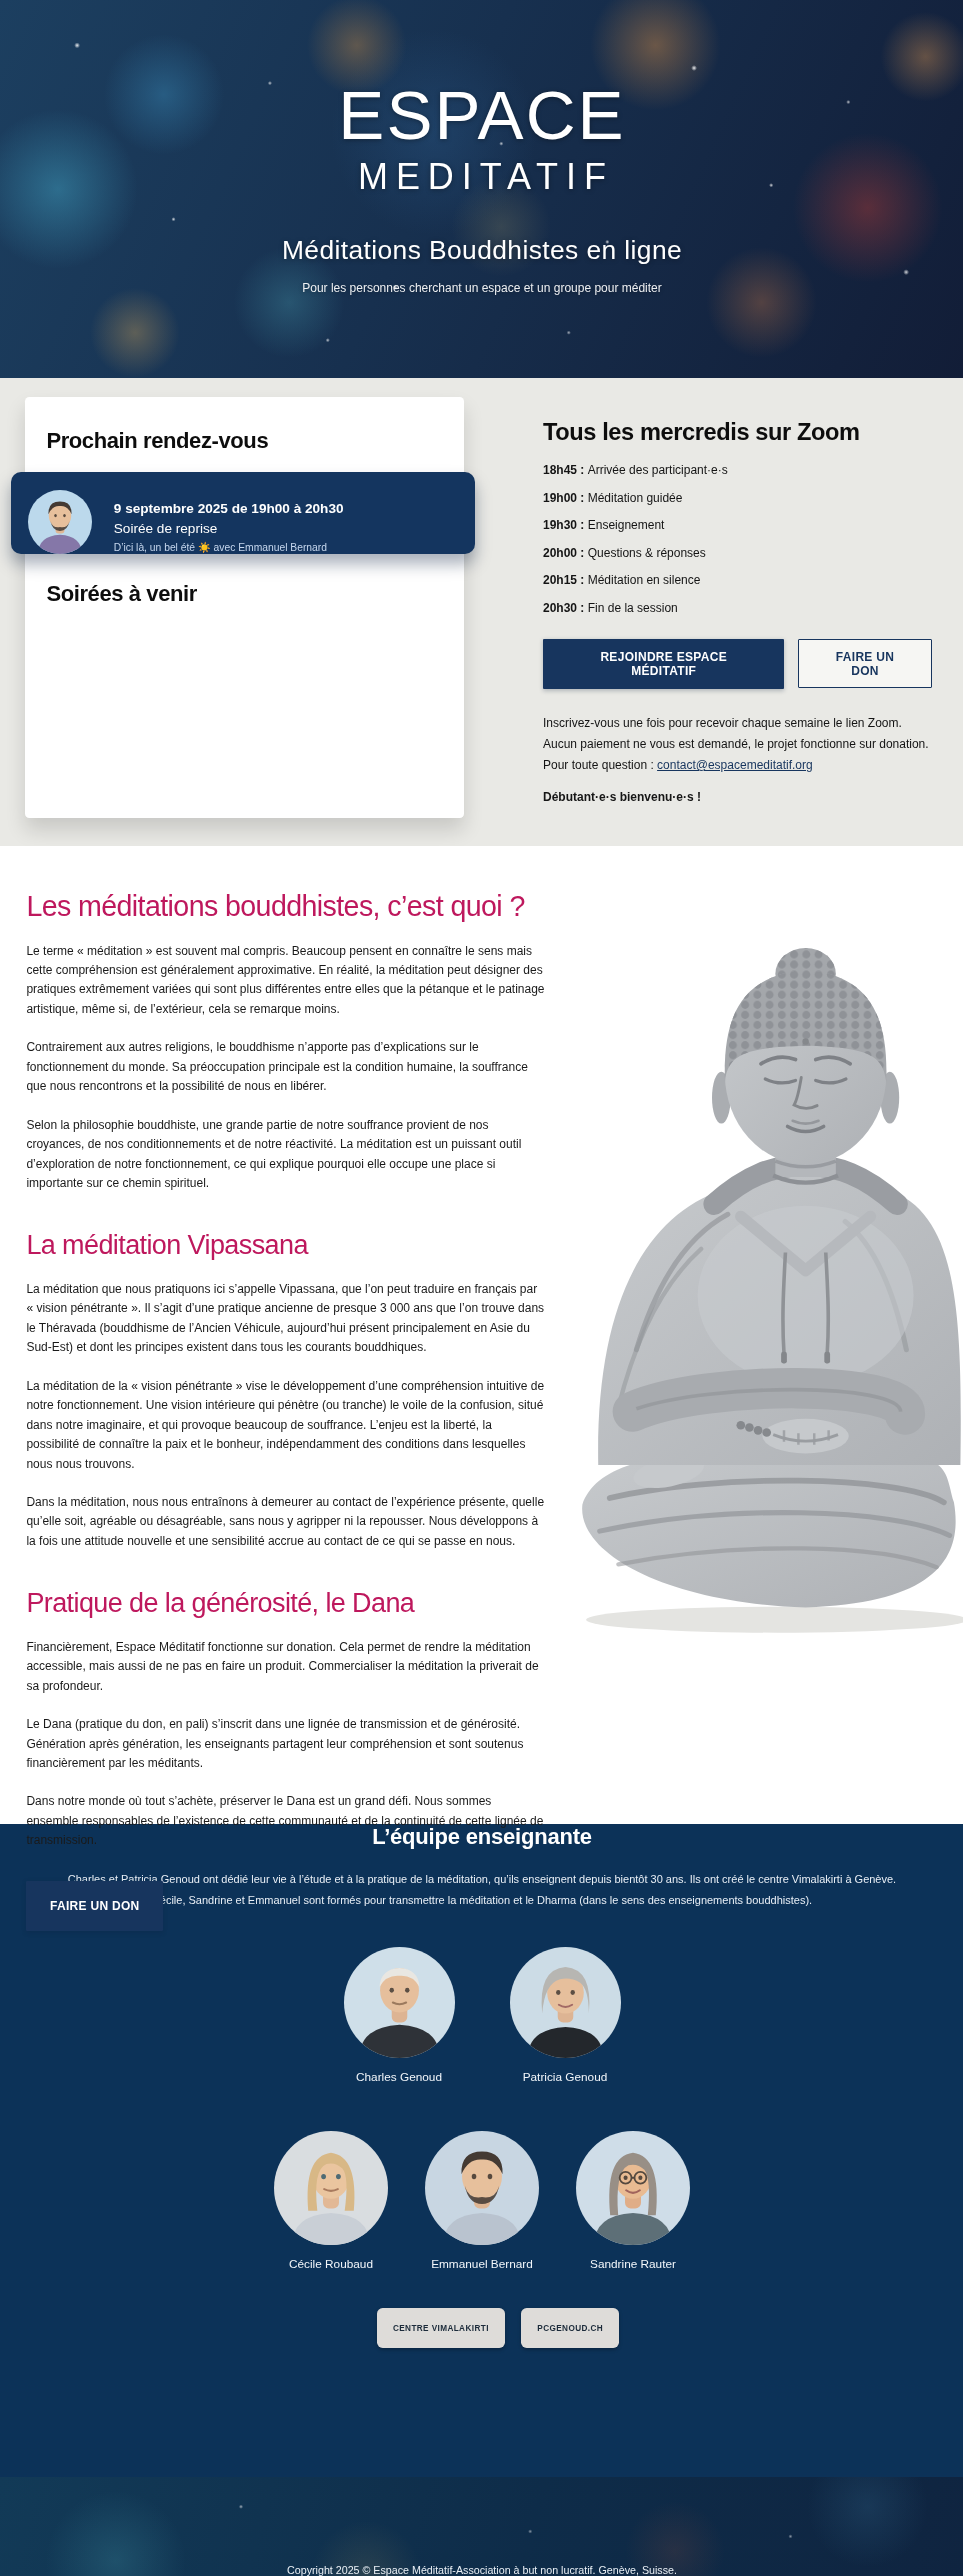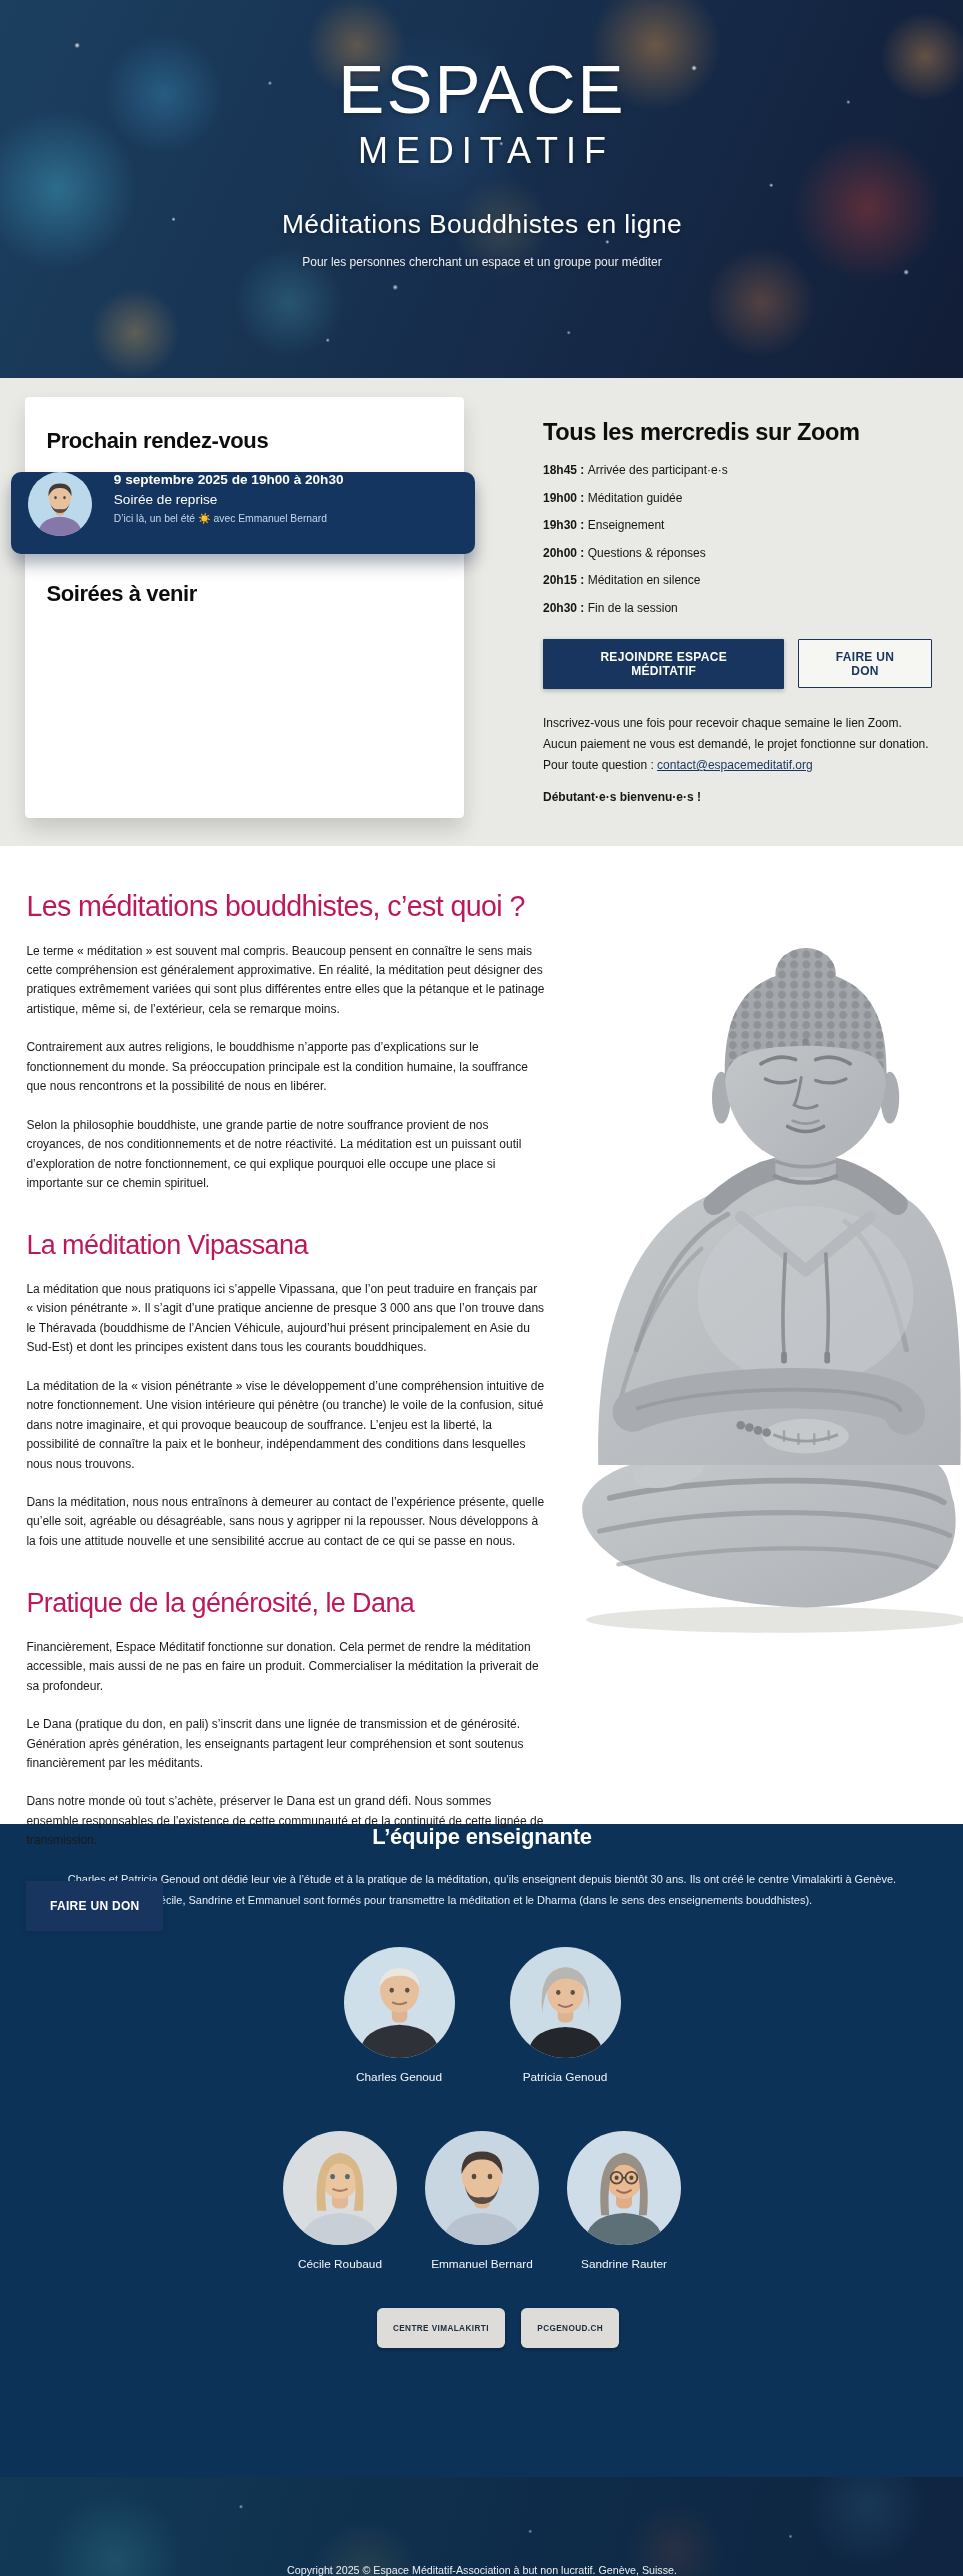--- a/index.html
+++ b/index.html
@@ -35,40 +35,40 @@
       radial-gradient(circle 71px at 37% 12%, rgba(200,140,70,.40), transparent 70%),
       radial-gradient(circle 64px  at 14% 88%, rgba(220,170,90,.35), transparent 70%),
       radial-gradient(circle 93px at 68% 12%, rgba(210,140,70,.45), transparent 70%),
       radial-gradient(circle 107px at 90% 55%, rgba(175,60,55,.45), transparent 70%),
       radial-gradient(circle 79px at 79% 80%, rgba(200,120,70,.35), transparent 70%),
       radial-gradient(circle 64px  at 96% 15%, rgba(220,150,80,.40), transparent 70%),
       radial-gradient(circle 71px at 52% 60%, rgba(200,180,110,.18), transparent 70%),
       radial-gradient(circle 143px at 45% 35%, rgba(45,95,145,.35), transparent 72%),
       linear-gradient(115deg, #1c3f60 0%, #17304f 45%, #121d37 100%);
   }
-  .hero-inner { position:relative; padding-top:57px; text-shadow:0 0.7px 5.7px rgba(0,0,0,.35); }
+  .hero-inner { position:relative; padding-top:83px; text-shadow:0 0.7px 5.7px rgba(0,0,0,.35); }
   .logo-line1 { font-size:69px; font-weight:300; letter-spacing:2.1px; line-height:.95; }
   .logo-line2 { font-size:36px; font-weight:300; letter-spacing:7.9px; margin-top:7.1px; padding-left:7.9px; }
   .hero-title { font-size:26.4px; font-weight:300; margin-top:37px; letter-spacing:0.4px; }
   .hero-sub   { font-size:12px; font-weight:300; margin-top:15.7px; opacity:.92; }
 
   
   .top-section { position:relative; height:468px; }
   .card {
     position:absolute; left:25px; top:18.6px; width:439px; height:421px;
     background:#fff; border-radius:4.3px;
     box-shadow:0 11.4px 20px rgba(0,0,0,.14);
     padding-top:31px;
   }
   .card h3 { font-size:22px; font-weight:800; letter-spacing:-0.4px; color:#0d0d0d; margin-left:21.4px; }
   .event-banner {
     position:relative; margin-left:-13.6px; margin-top:18px; width:464px; height:82px;
     background:#14355f; border-radius:10px;
     box-shadow:0 10px 15.7px rgba(10,30,60,.35);
-    display:flex; align-items:flex-start; color:#fff;
+    display:flex; align-items:flex-end; color:#fff;
   }
   .event-banner .avatar { width:64px; height:64px; margin-left:17px; flex:0 0 auto; }
   .event-texts { margin-left:21.4px; }
   .event-date { font-size:13.6px; font-weight:700; }
   .event-name { font-size:13.6px; font-weight:400; margin-top:5px; }
   .event-note { font-size:10.3px; font-weight:400; margin-top:5px; color:#c6d7ee; }
   .card h3.upcoming { margin-top:27px; }
 
   .zoom-col { position:absolute; left:543px; top:0; width:389px; padding-top:41px; }
   .zoom-col h2 { font-size:23.6px; font-weight:800; letter-spacing:-0.4px; color:#0d0d0d; }
@@ -96,21 +96,21 @@
   .article-col p { font-size:12px; line-height:1.62; margin-bottom:19px; color:#1a1a1a; }
   .article-col .btn-primary { margin-top:11.4px; }
   .buddha-wrap { position:absolute; right:0; top:41px; width:396px; height:767px; }
   .buddha-wrap svg { width:100%; height:100%; display:block; }
 
   
   .team-section { height:653px; background:#0c3258; color:#fff; text-align:center; }
   .team-section h2 { font-size:22px; font-weight:700; letter-spacing:-0.2px; }
   .team-desc { margin:18.6px auto 0; width:885px; font-size:11px; line-height:1.95; color:#e9eff6; font-weight:300; }
   .ava-row { display:flex; justify-content:center; gap:55px; margin-top:36px; }
-  .ava-row.second { gap:28px; margin-top:47px;text-align:right; }
+  .ava-row.second { gap:37px; margin-top:47px;text-align:right; }
   .member { display:flex; flex-direction:column; align-items:center; }
   .member .avatar { width:111px; height:111px; }
   .ava-row.second .member .avatar { width:114px; height:114px; }
   .member .mname { margin-top:12px; font-size:11.8px; font-weight:400; color:#f2f6fa; }
   .team-btns { display:flex; justify-content:center; gap:15.7px; margin-top:37px;padding-left:32px; }
   .btn-grey {
     height:40px; padding:0 16.4px; border-radius:5.7px; background:#dedcd9; color:#1c2b3a;
     font-size:8.2px; font-weight:800; letter-spacing:0.4px;
     display:inline-flex; align-items:center; justify-content:center; border:none; cursor:pointer;
     box-shadow:0 1.4px 3.6px rgba(0,0,0,.25);

